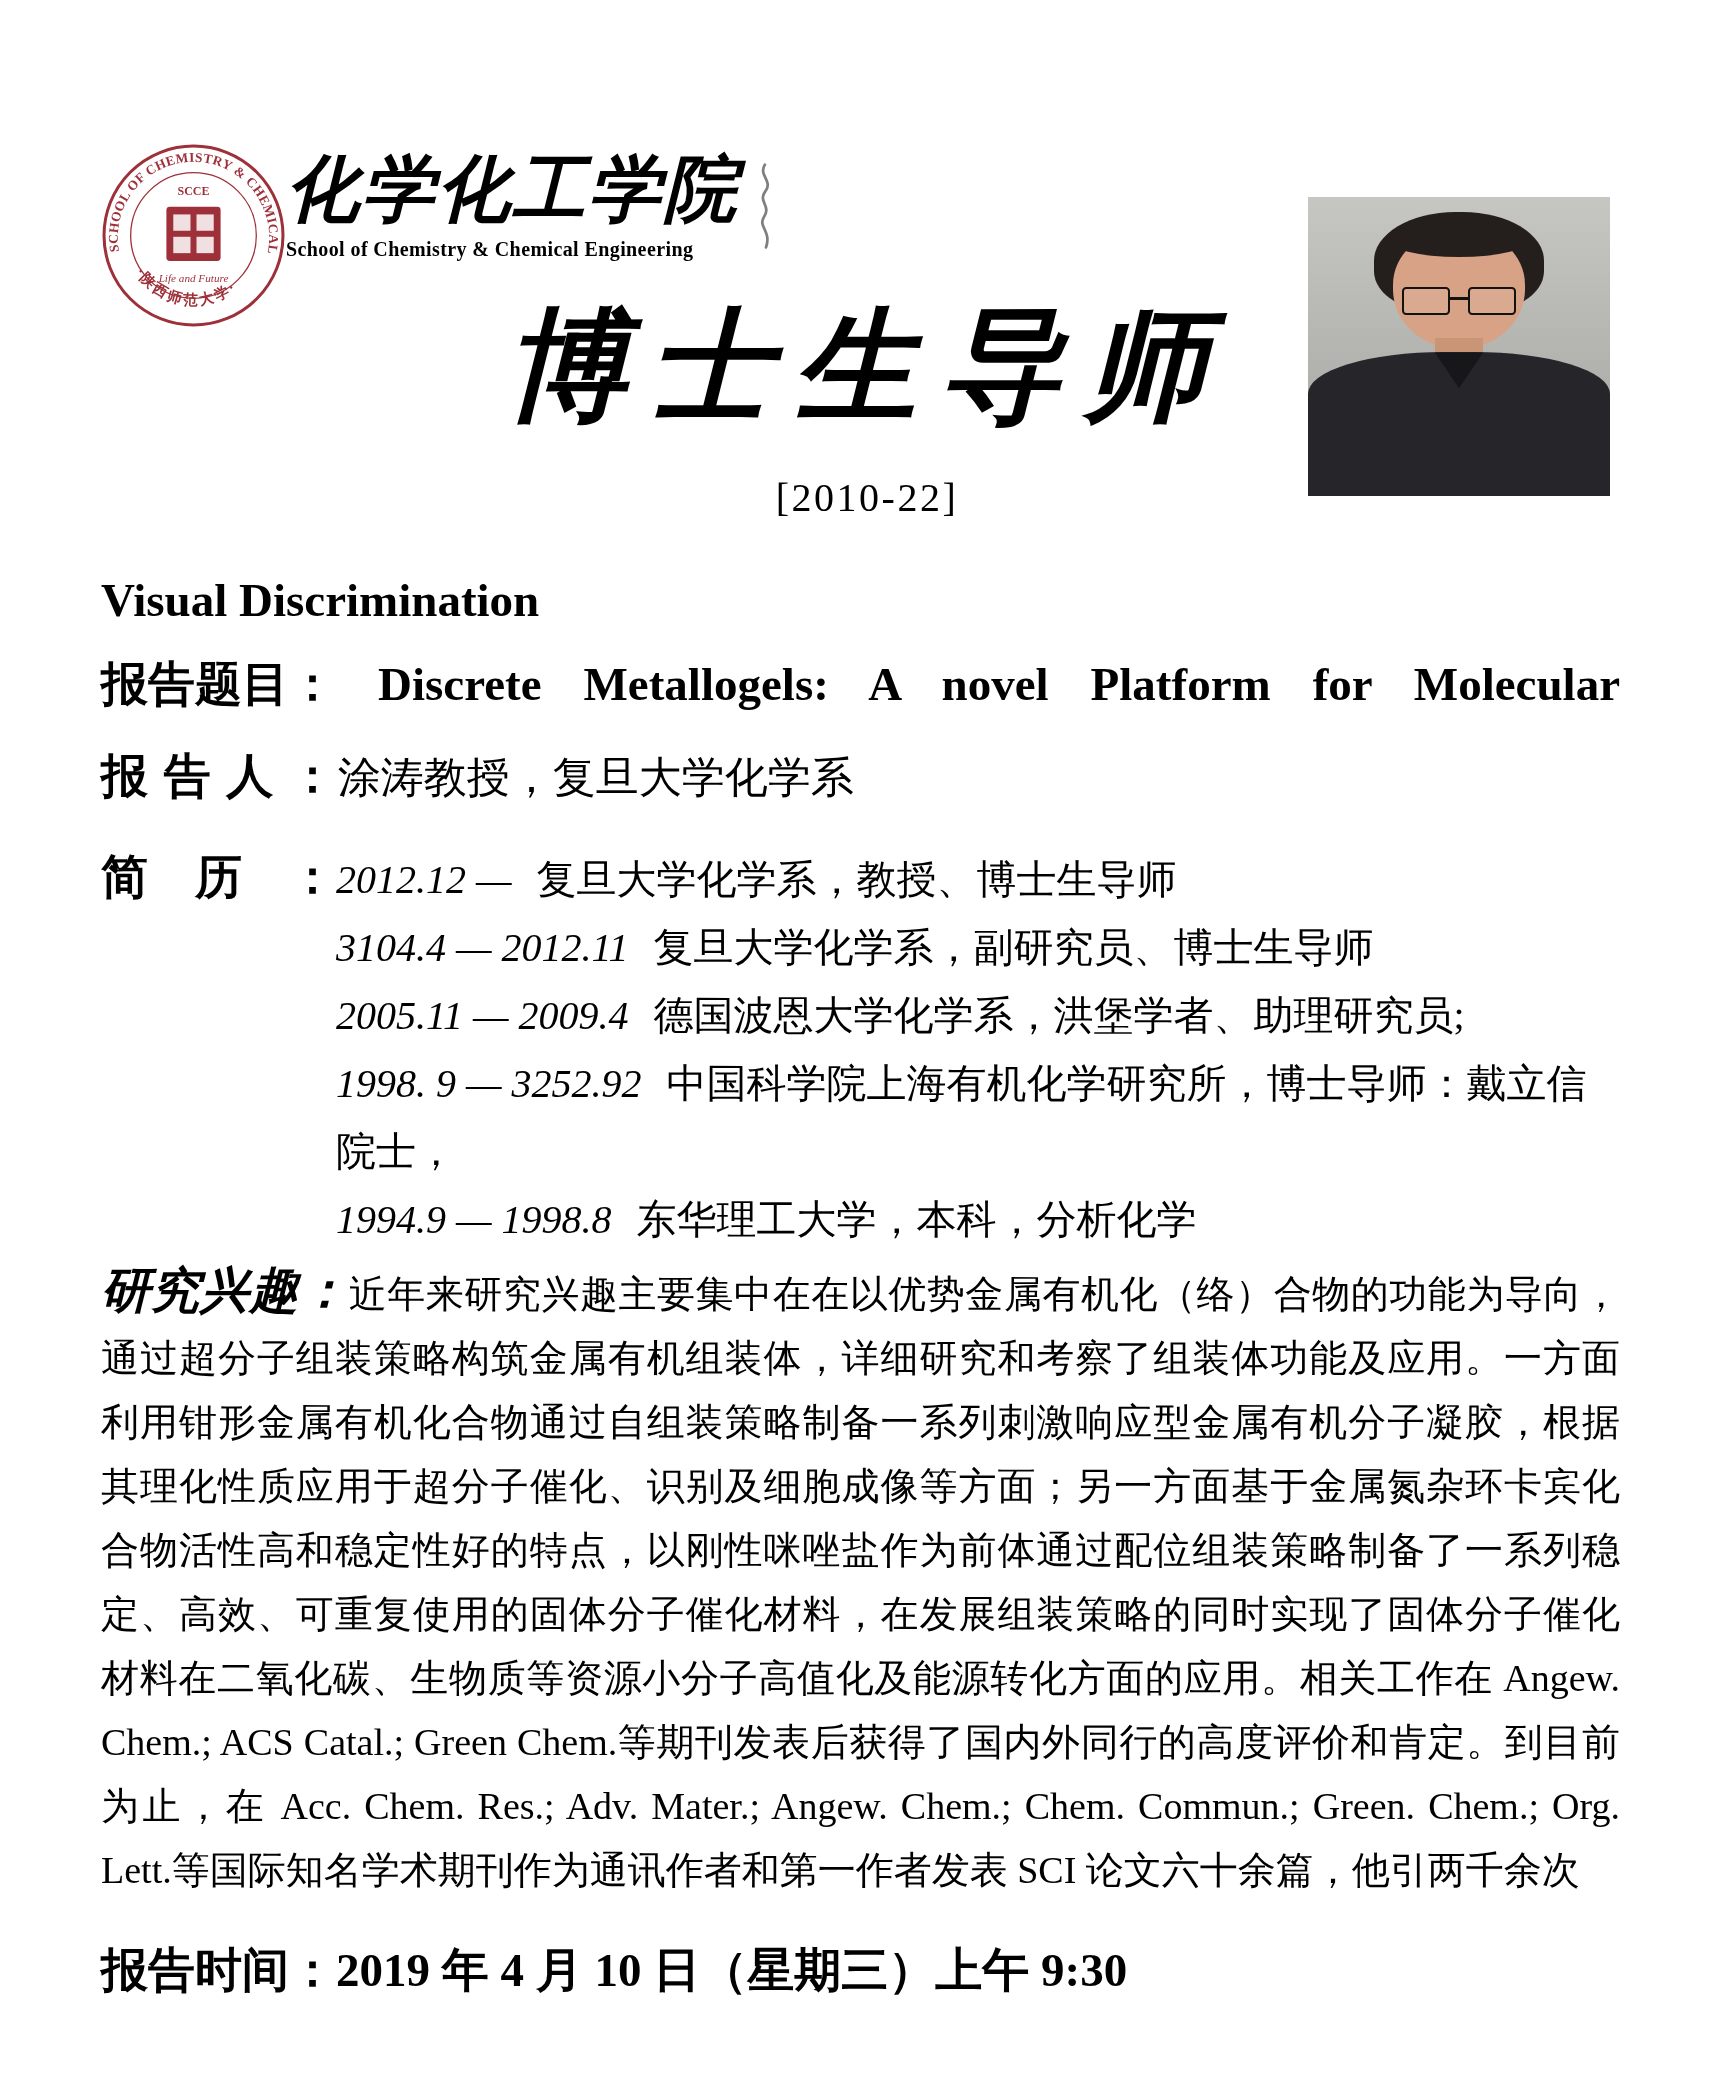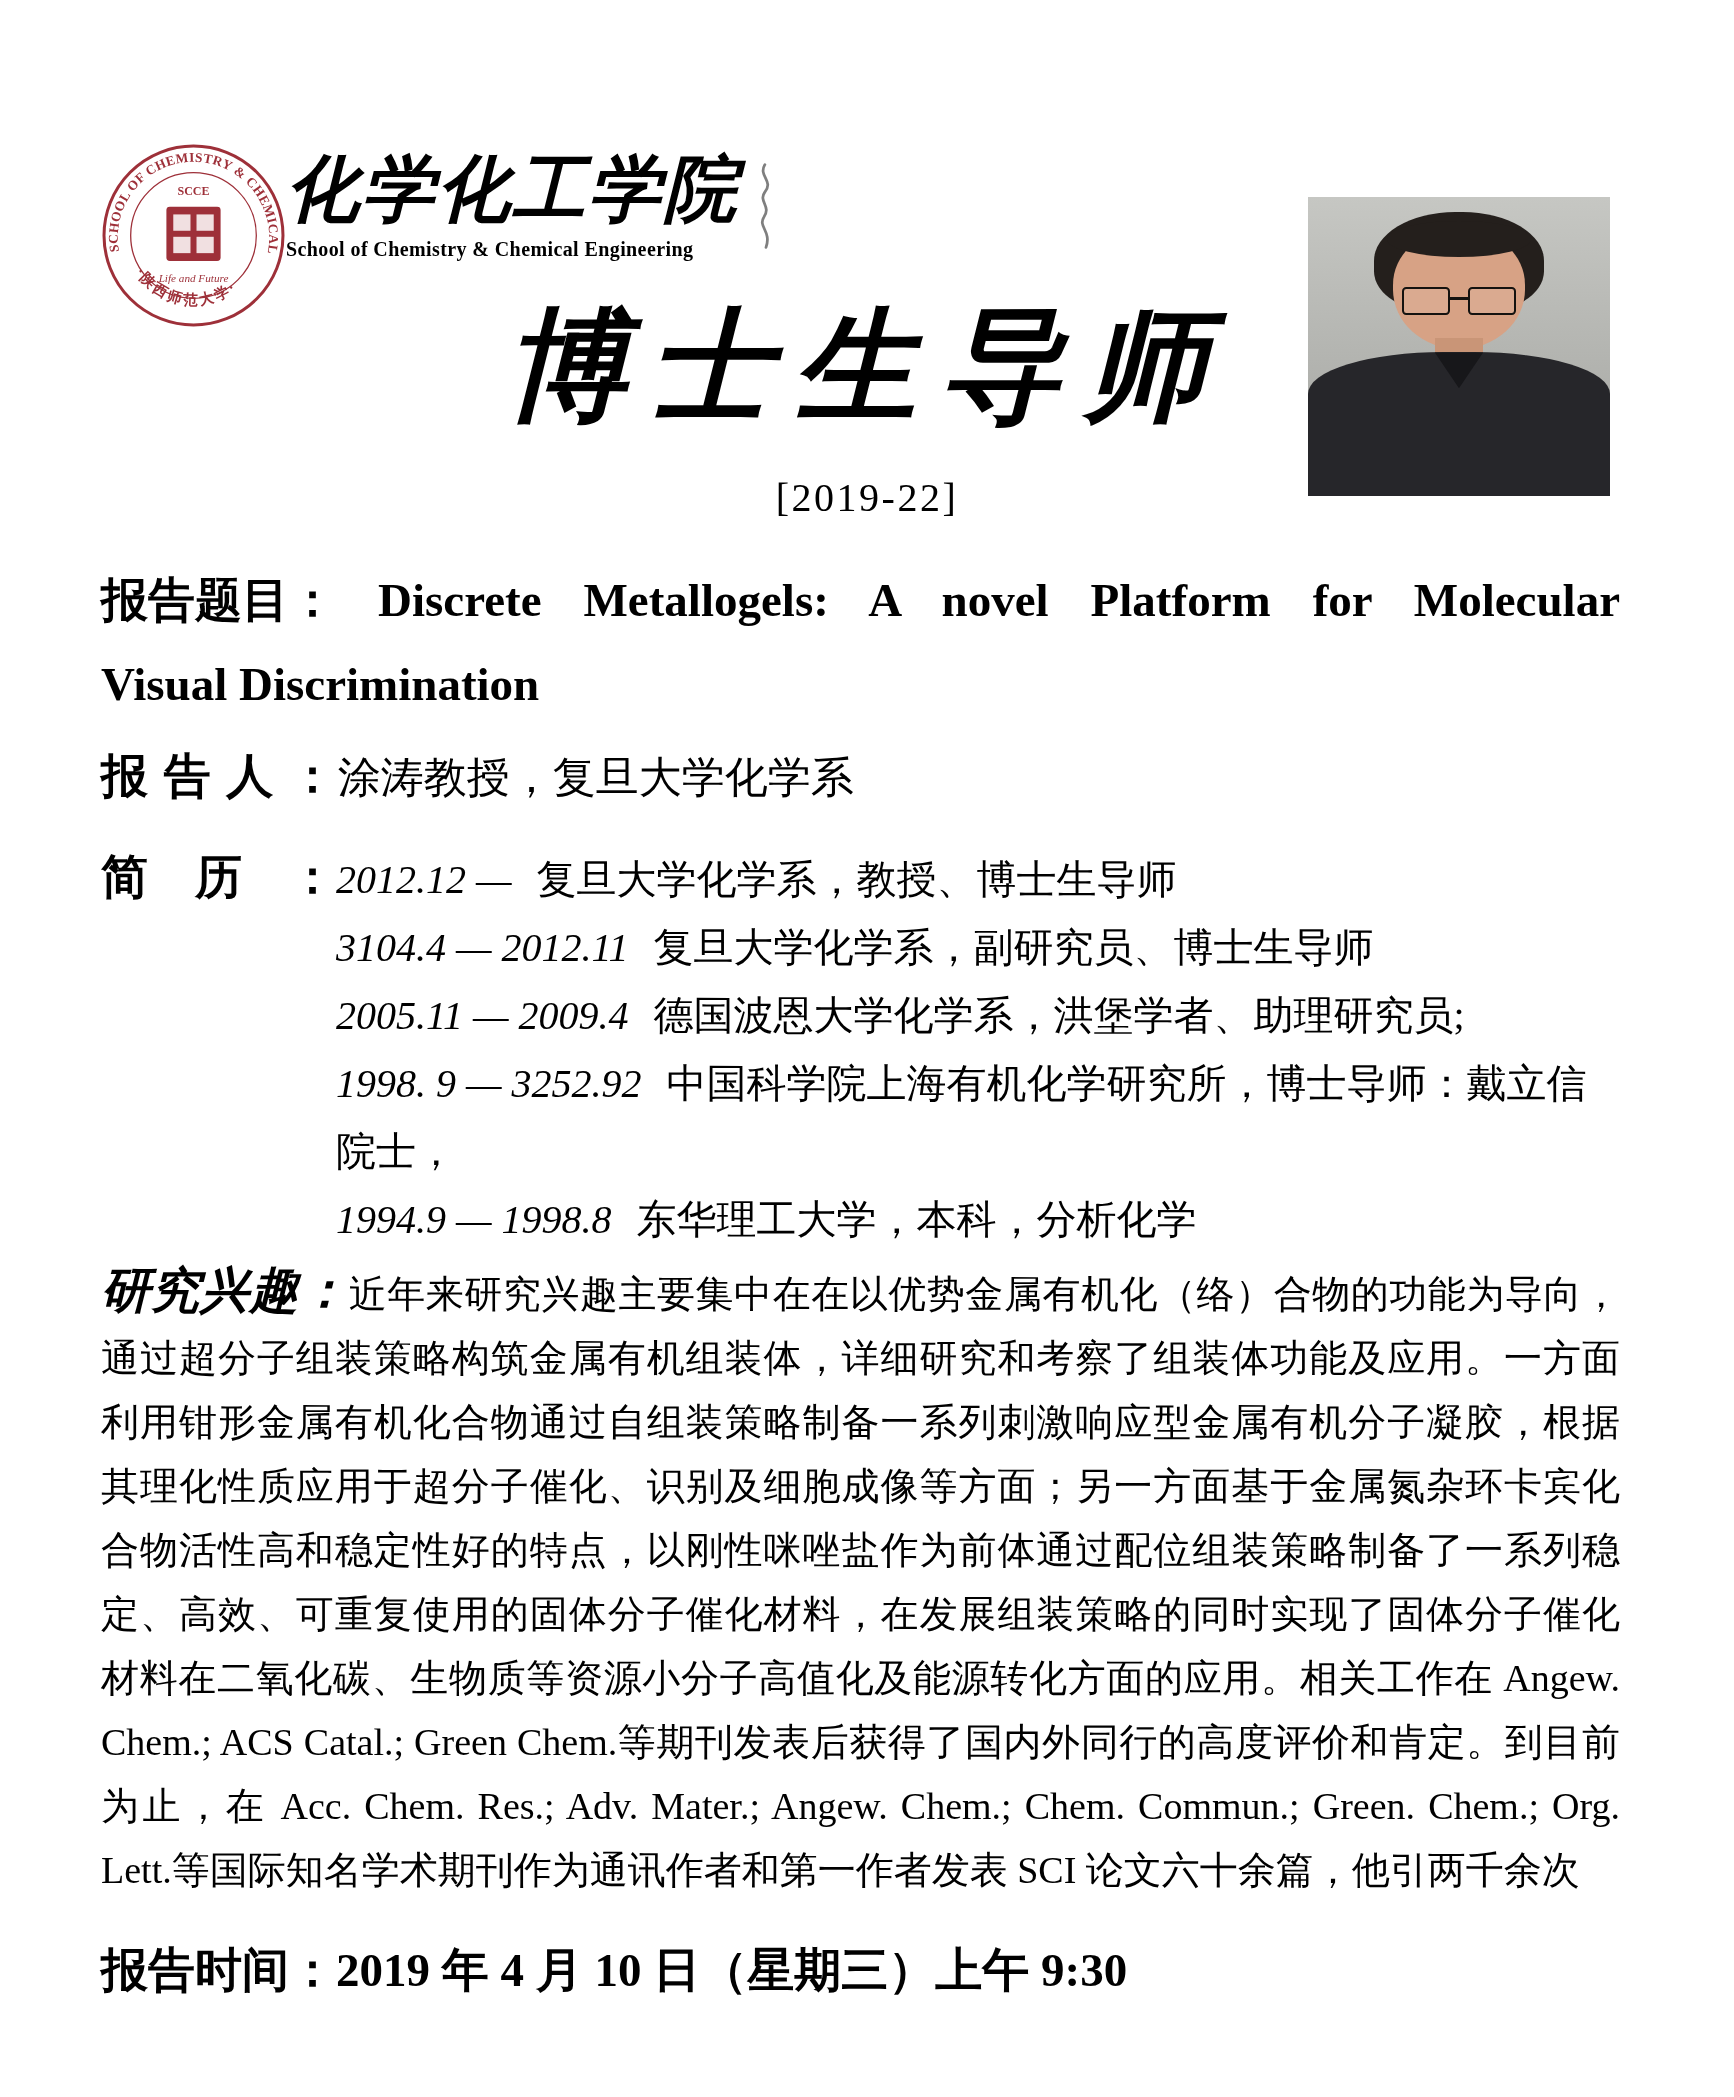--- a/index.html
+++ b/index.html
@@ -113,30 +113,30 @@
     <div class="fringe"></div>
     <div class="glass-l"></div>
     <div class="glass-r"></div>
     <div class="bridge"></div>
     <div class="neck"></div>
     <div class="jacket"></div>
     <div class="collar"></div>
   </div>
 
   <div class="masthead">博士生导师</div>
-  <div class="issue-tag">[2019-22]</div>
+  <div class="issue-tag">[2010-22]</div>
 
   <div class="content">
 
+    <div class="title-line">
+      <span class="title-en">Visual Discrimination</span>
+    </div>
     <div class="title-line just">
       <span class="label">报告题目：</span>
       <span class="title-en">Discrete Metallogels: A novel Platform for Molecular</span>
-    </div>
-    <div class="title-line">
-      <span class="title-en">Visual Discrimination</span>
     </div>
 
     <div class="speaker-row">
       <span class="label">报告人：</span>
       <span class="speaker-value">涂涛教授，复旦大学化学系</span>
     </div>
 
     <div class="cv">
       <div>
         <span class="label">简历：</span><span class="cv-period">2012.12 —</span><span class="cv-desc">复旦大学化学系，教授、博士生导师</span>

